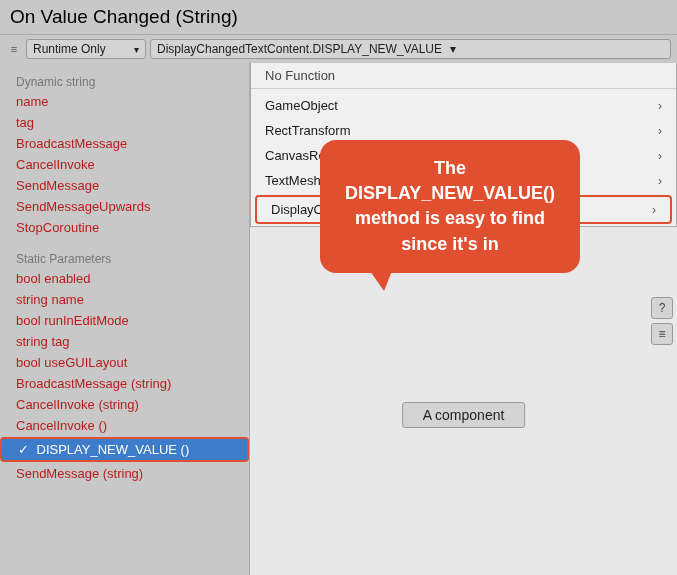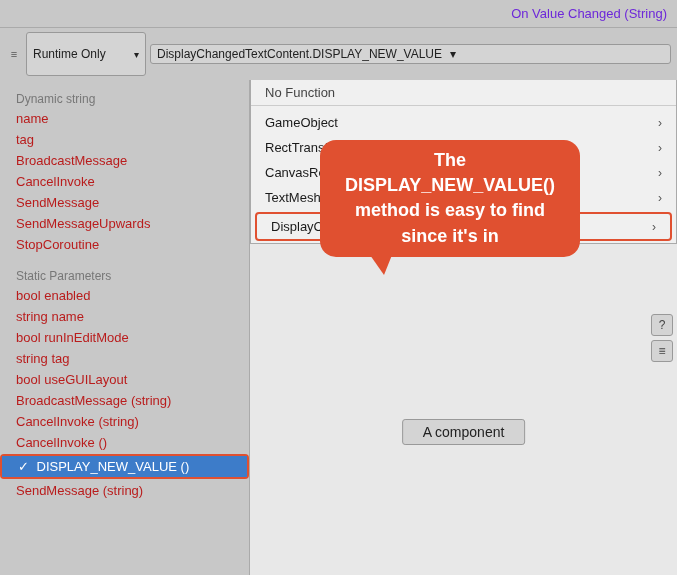--- a/index.html
+++ b/index.html
@@ -18,24 +18,23 @@
       height: 575px;
       background: #c8c8c8;
       position: relative;
     }
 
     
     .top-bar {
       background: #c8c8c8;
       border-bottom: 1px solid #aaa;
       padding: 6px 10px;
-      font-size: 13px;
-      color: #6d28d9;
+      font-size: 19px;
+      color: #000000;
       font-weight: normal;
-      text-align: right;
     }
 
     
     .dropdown-row {
       display: flex;
       align-items: center;
       padding: 4px 6px;
       background: #c8c8c8;
       gap: 4px;
     }
@@ -47,21 +46,21 @@
       align-items: center;
       justify-content: center;
       color: #555;
       font-size: 11px;
     }
 
     .dropdown-select {
       background: #d4d4d4;
       border: 1px solid #999;
       border-radius: 3px;
-      padding: 14px 6px;
+      padding: 2px 6px;
       font-size: 12px;
       color: #222;
       cursor: pointer;
       display: flex;
       align-items: center;
       gap: 20px;
       min-width: 120px;
     }
 
     .dropdown-select .arrow {
@@ -178,21 +177,21 @@
       color: #222;
       cursor: pointer;
       white-space: nowrap;
     }
 
     
     .tooltip-bubble {
       position: absolute;
       background: #e05030;
       border-radius: 16px;
-      padding: 8px 20px;
+      padding: 16px 20px;
       color: white;
       font-size: 18px;
       font-weight: bold;
       text-align: center;
       line-height: 1.4;
       width: 260px;
       z-index: 10;
       top: 140px;
       left: 320px;
     }

